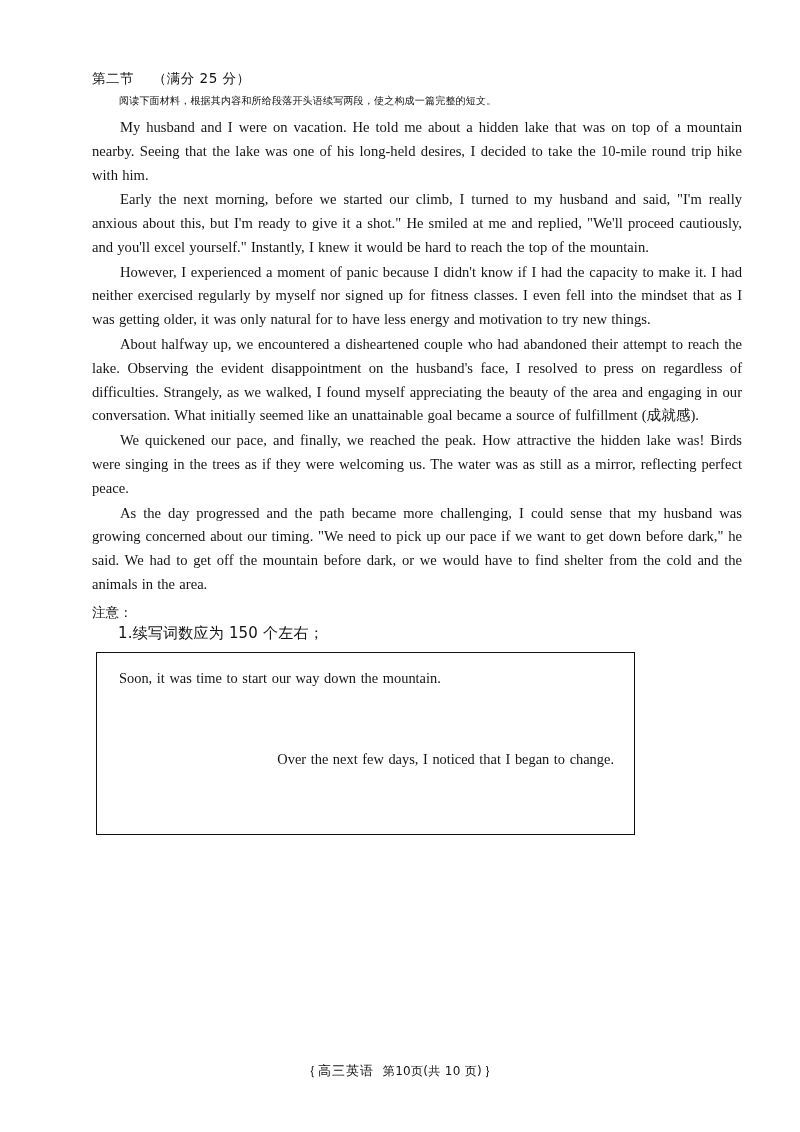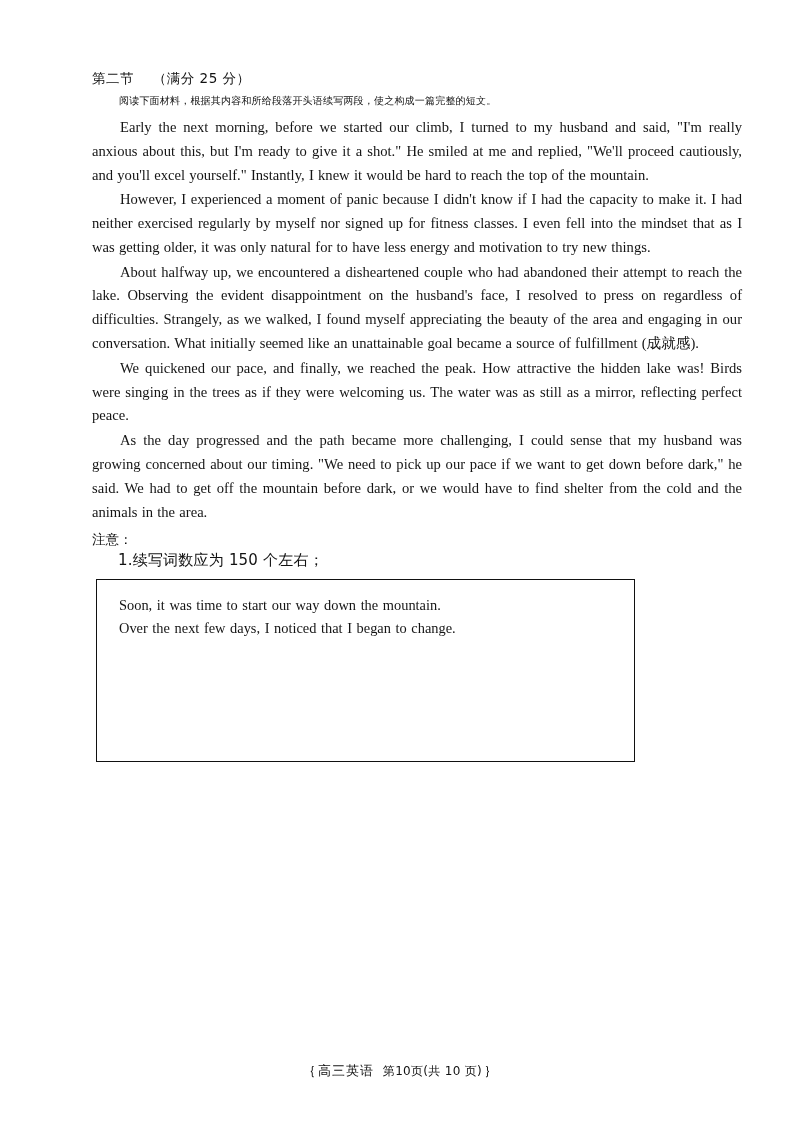--- a/index.html
+++ b/index.html
@@ -76,20 +76,22 @@
   }
   .answer-line {
     font-family: "Liberation Serif", serif;
     font-size: 14.4px;
     line-height: 1.6;
     color: #141414;
     margin: 0;
     word-spacing: 1px;
   }
   .answer-line.second {
+    margin-top: 58px;
+    text-align: right;
   }
   .footer {
     position: absolute;
     left: 0;
     right: 0;
     bottom: 52px;
     text-align: center;
   }
   .footer-inner {
     display: inline-block;
@@ -115,20 +117,21 @@
 
 <div class="page">
 
   <div class="section-head">
     <span>第二节</span>
     <span class="paren">（满分 25 分）</span>
   </div>
 
   <p class="instruction">阅读下面材料，根据其内容和所给段落开头语续写两段，使之构成一篇完整的短文。</p>
 
+  <p class="body-p">My husband and I were on vacation. He told me about a hidden lake that was on top of a mountain nearby. Seeing that the lake was one of his long-held desires, I decided to take the 10-mile round trip hike with him.</p>
   <p class="body-p">Early the next morning, before we started our climb, I turned to my husband and said, "I'm really anxious about this, but I'm ready to give it a shot." He smiled at me and replied, "We'll proceed cautiously, and you'll excel yourself." Instantly, I knew it would be hard to reach the top of the mountain.</p>
   <p class="body-p">However, I experienced a moment of panic because I didn't know if I had the capacity to make it. I had neither exercised regularly by myself nor signed up for fitness classes. I even fell into the mindset that as I was getting older, it was only natural for to have less energy and motivation to try new things.</p>
   <p class="body-p">About halfway up, we encountered a disheartened couple who had abandoned their attempt to reach the lake. Observing the evident disappointment on the husband's face, I resolved to press on regardless of difficulties. Strangely, as we walked, I found myself appreciating the beauty of the area and engaging in our conversation. What initially seemed like an unattainable goal became a source of fulfillment (成就感).</p>
   <p class="body-p">We quickened our pace, and finally, we reached the peak. How attractive the hidden lake was! Birds were singing in the trees as if they were welcoming us. The water was as still as a mirror, reflecting perfect peace.</p>
   <p class="body-p">As the day progressed and the path became more challenging, I could sense that my husband was growing concerned about our timing. "We need to pick up our pace if we want to get down before dark," he said. We had to get off the mountain before dark, or we would have to find shelter from the cold and the animals in the area.</p>
 
   <p class="notes-label">注意：</p>
   <p class="note-item">1.续写词数应为 150 个左右；</p>
 
   <div class="answer-box">

